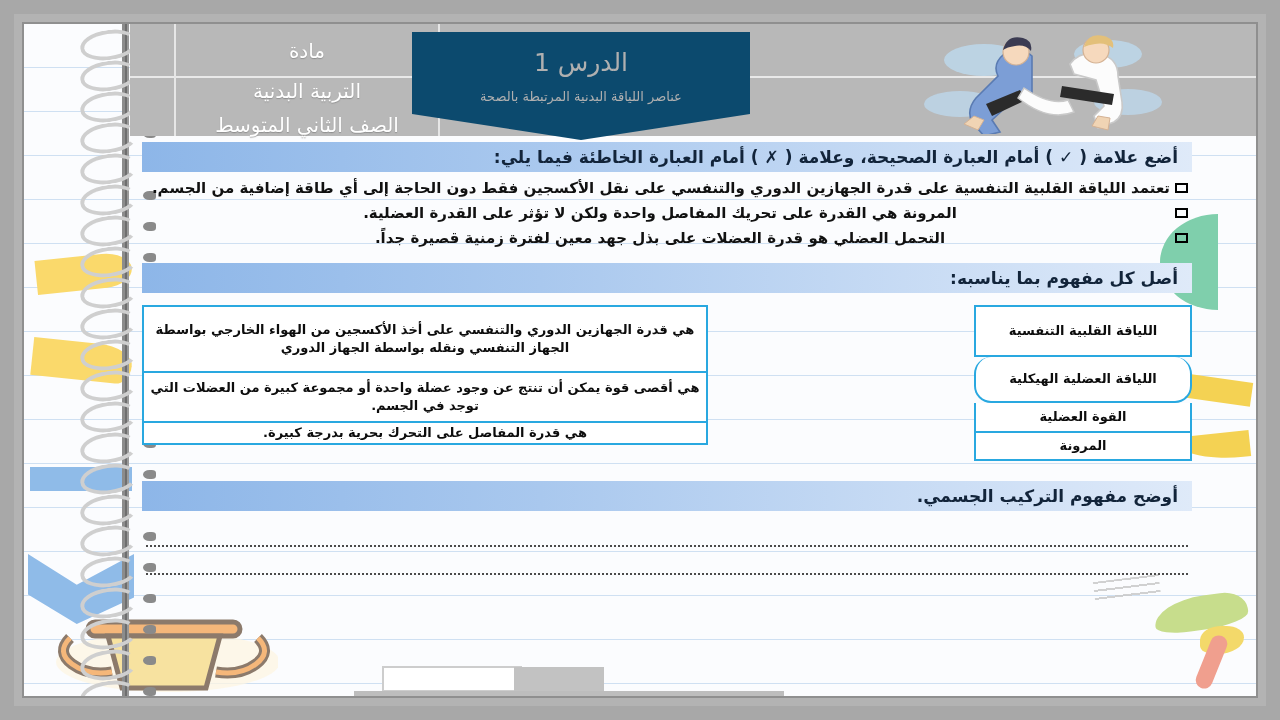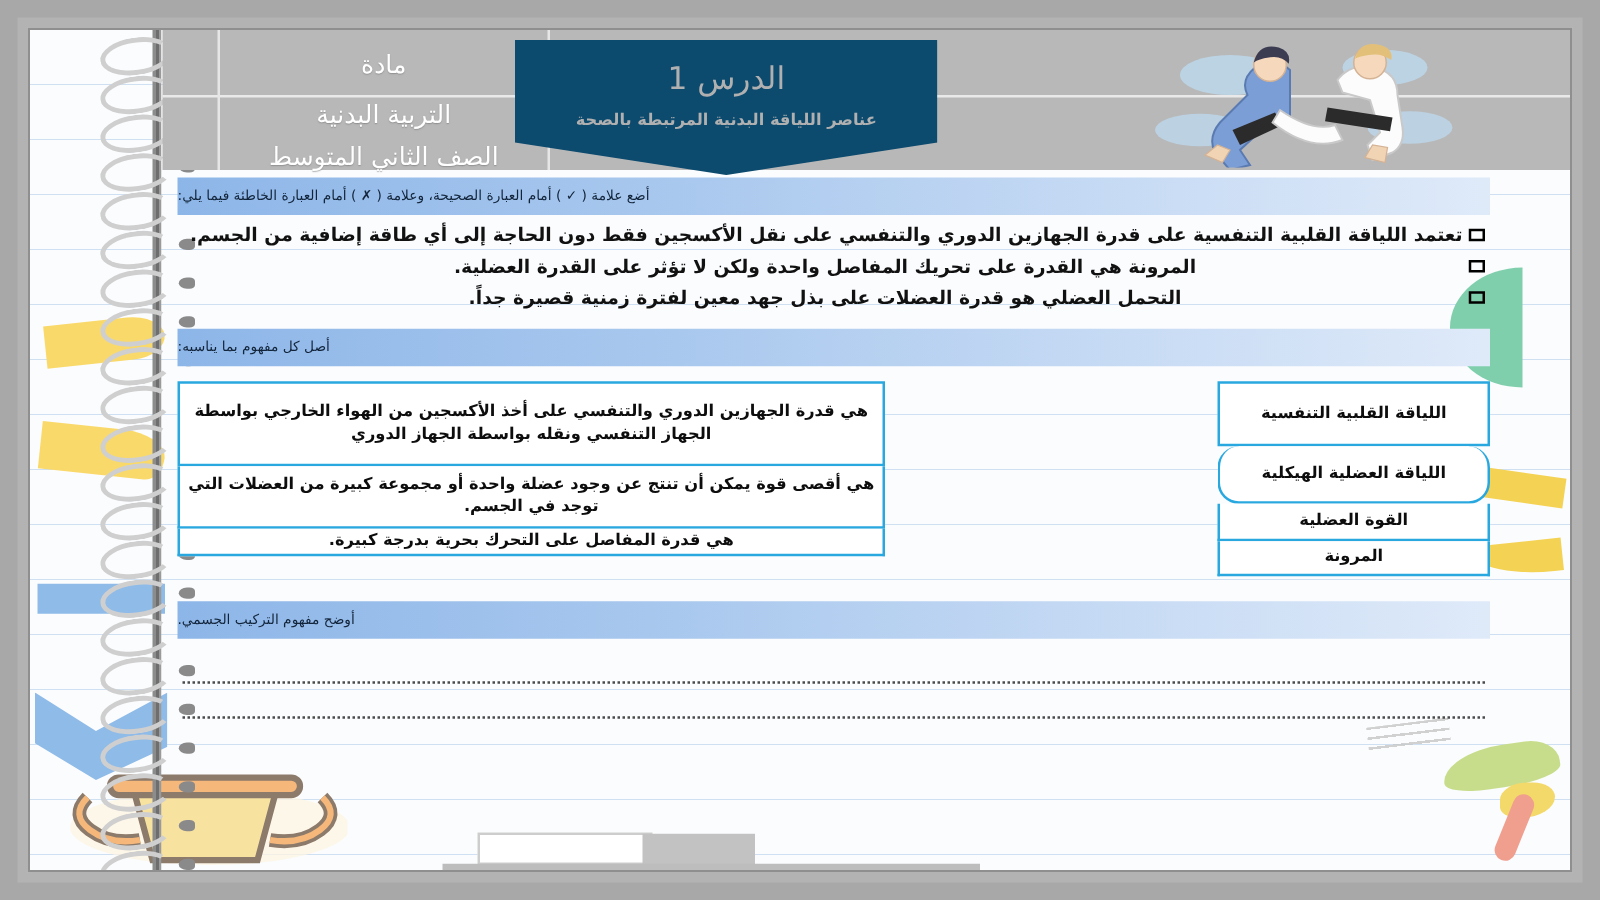--- a/index.html
+++ b/index.html
@@ -205,42 +205,41 @@
     color: #b0b0b0;
   }
   .lesson-title {
     margin-top: 16px;
     font-size: 25px;
     letter-spacing: 1px;
   }
   .lesson-sub {
     margin-top: 12px;
     font-size: 13px;
-    font-weight: bold;
   }
 
   
   .judo { position: absolute; left: 888px; top: 6px; width: 276px; height: 104px; }
 
   
   .content {
     position: absolute;
     left: 118px; top: 118px;
     width: 1050px; height: 540px;
   }
 
   .section-bar {
     height: 30px;
     background: linear-gradient(to left, #dfeaf9 0%, #a9c8ee 62%, #8db6e8 100%);
     color: #12243a;
-    font-size: 11px;
-    font-weight: normal;
+    font-size: 17px;
+    font-weight: bold;
     line-height: 30px;
     padding-right: 14px;
-    text-align: left;
+    text-align: right;
     white-space: nowrap;
   }
 
   .statements { padding: 6px 4px 0 8px; }
   .stmt {
     display: flex;
     align-items: flex-start;
     gap: 5px;
     margin-bottom: 4px;
     direction: rtl;

